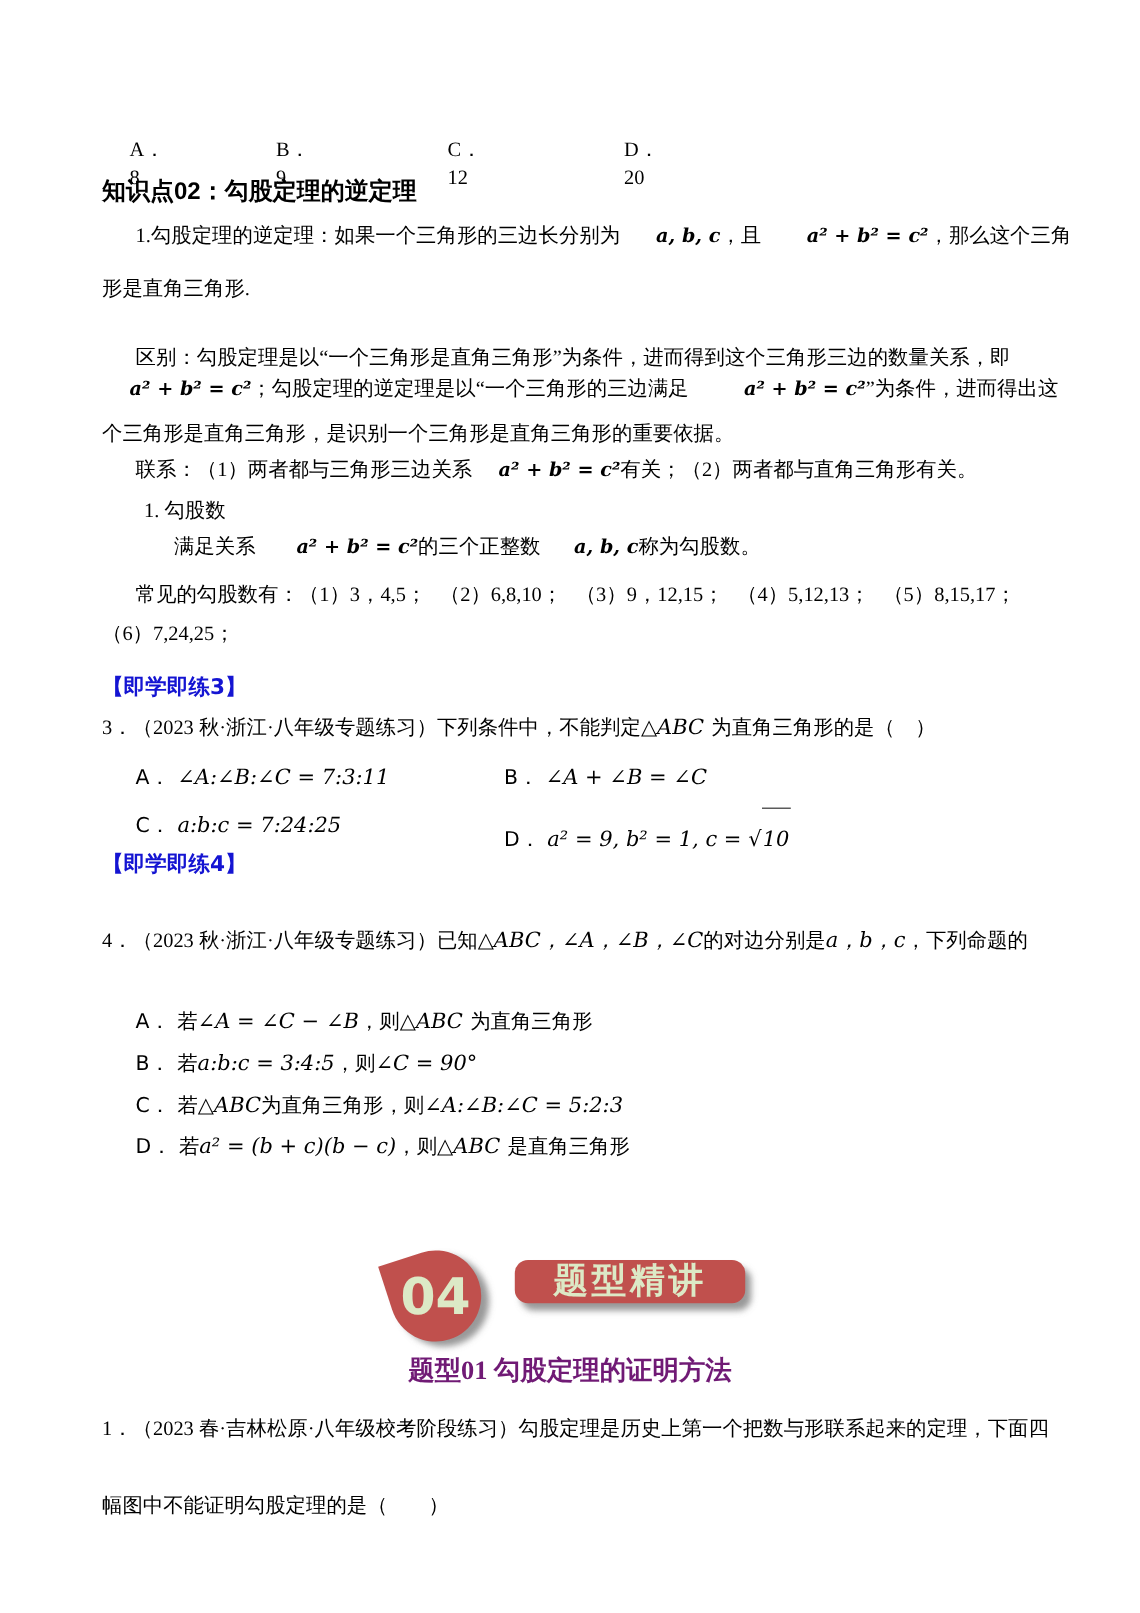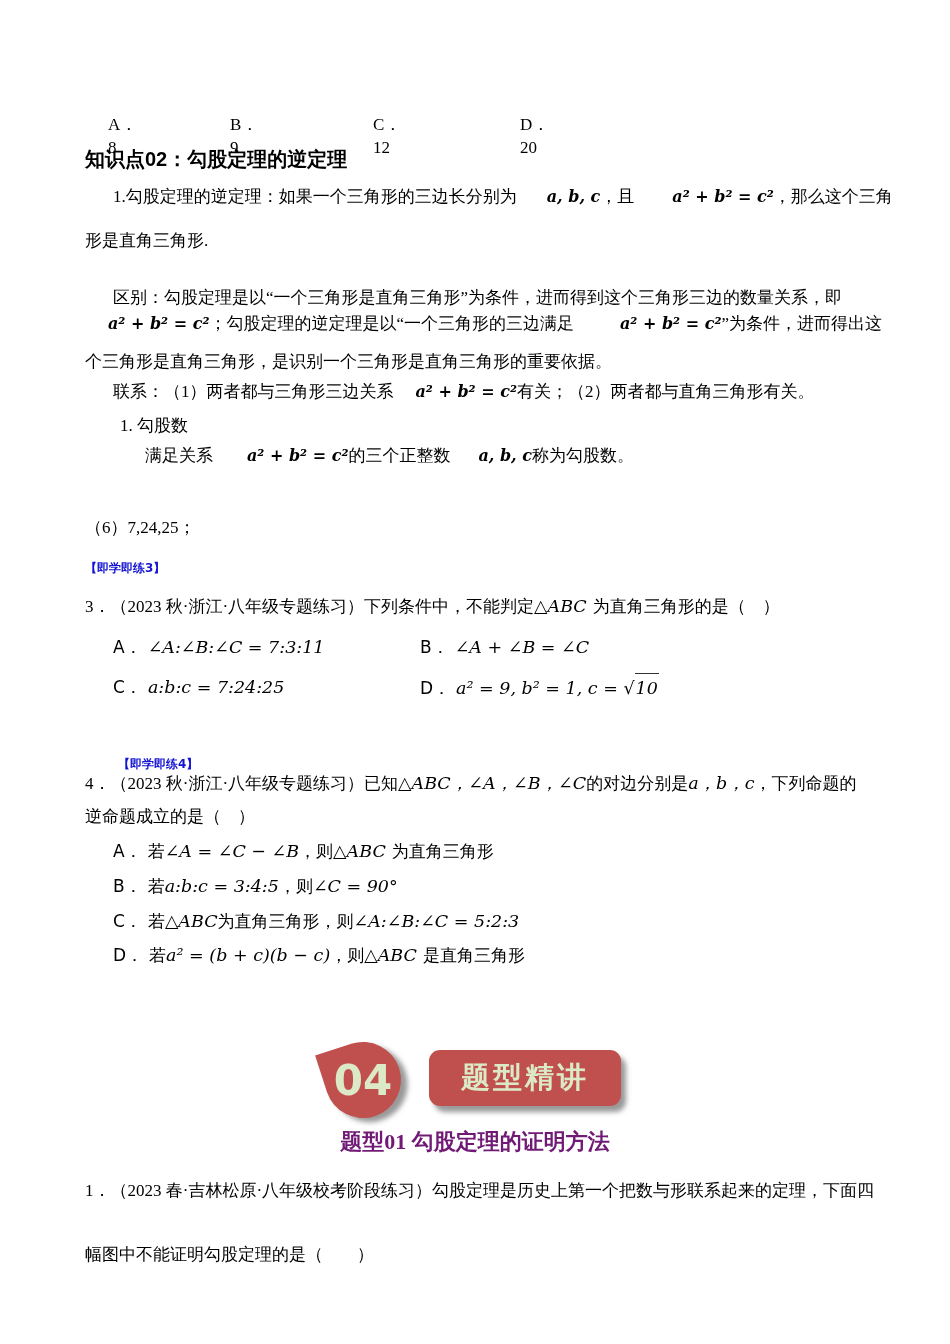--- a/index.html
+++ b/index.html
@@ -12,44 +12,44 @@
     color:#000;
     overflow:hidden;
   }
   .abs { position:absolute; }
   .cn { font-size:17px; line-height:1.35; }
   .line { width:800px; }
   .kp-heading { font-size:20px; font-weight:bold; font-family:Liberation Sans, sans-serif; }
   .math { font-family:"DejaVu Serif","Liberation Serif",serif; font-style:italic; }
   .kp-math { font-weight:bold; font-size:16px; }
   .q-math { font-size:17.5px; }
-  .tag { color:#1414d2; font-weight:bold; font-size:12px; font-family:"DejaVu Sans","Liberation Sans",sans-serif; }
+  .tag { color:#1414d2; font-weight:bold; font-size:18px; font-family:"DejaVu Sans","Liberation Sans",sans-serif; }
   .letter { font-size:17px; font-family:"DejaVu Sans","Liberation Sans",sans-serif; }
   .gap-items { word-spacing:7px; }
-  .radicand { border-top:1.6px solid #333; padding:4px 1px; }
+  .radicand { border-top:1.6px solid #333; padding:16px 1px; }
   .topic-heading {
     left:0; top:1127px; width:950px; text-align:center;
     color:#701a75; font-weight:bold; font-size:22px;
   }
   .badge-drop {
     left:325px; top:1042px; width:76px; height:76px;
     background:#c0504d;
     border-radius:0 50% 50% 50%;
     transform:rotate(-18deg);
     box-shadow:5px 6px 5px rgba(110,110,110,0.7);
   }
   .badge-num {
     width:76px; height:76px; display:flex; align-items:center; justify-content:center;
     transform:rotate(18deg);
     color:#dcead­c6; color:#dce9c6;
     font-family:"DejaVu Sans","Liberation Sans",sans-serif;
     font-weight:800; font-size:42px;
   }
   .badge-rect {
-    left:429px; top:1050px; width:192px; height:56px;
+    left:429px; top:1050px; width:192px; height:36px;
     background:#c0504d; border-radius:11px;
     box-shadow:5px 6px 5px rgba(110,110,110,0.7);
     display:flex; align-items:center; justify-content:center;
   }
   .badge-label {
     color:#dce9c6; font-weight:bold; font-size:29px; letter-spacing:3px;
     font-family:"DejaVu Sans","Liberation Sans",sans-serif;
   }
   .opt-row { display:flex; align-items:baseline; }
   .ml6 { margin-left:6px; }
@@ -86,20 +86,21 @@
   <div class="abs line" style="left:113px; top:381px;">
     <span class="cn">联系：（1）两者都与三角形三边关系</span><span class="math kp-math" style="margin-left:22px;">a² + b² = c²</span><span class="cn">有关；（2）两者都与直角三角形有关。</span>
   </div>
 
   <div class="abs line cn" style="left:120px; top:415px;">1. 勾股数</div>
 
   <div class="abs line" style="left:145px; top:445px;">
     <span class="cn">满足关系</span><span class="math kp-math" style="margin-left:34px;">a² + b² = c²</span><span class="cn">的三个正整数</span><span class="math kp-math" style="margin-left:28px;">a, b, c</span><span class="cn">称为勾股数。</span>
   </div>
 
+  <div class="abs line cn gap-items" style="left:113px; top:485px;">常见的勾股数有：（1）3，4,5； （2）6,8,10； （3）9，12,15； （4）5,12,13； （5）8,15,17；</div>
 
   <div class="abs line cn" style="left:85px; top:517px;">（6）7,24,25；</div>
 
   <div class="abs tag" style="left:85px; top:560px;">【即学即练3】</div>
 
   <div class="abs line" style="left:85px; top:596px;">
     <span class="cn">3．（2023 秋·浙江·八年级专题练习）下列条件中，不能判定</span><span class="math q-math">△ABC</span><span class="cn ml6">为直角三角形的是（　）</span>
   </div>
 
   <div class="abs opt-row" style="left:113px; top:636px;">
@@ -113,26 +114,25 @@
   <div class="abs opt-row" style="left:113px; top:676px;">
     <span class="letter">C．</span>
       <span class="math q-math ml6">a:b:c = 7:24:25</span>
   </div>
   <div class="abs opt-row" style="left:420px; top:673px;">
     <span class="letter">D．</span>
       <span class="math q-math ml6">a² = 9, b² = 1, c = √</span>
       <span class="math q-math radicand">10</span>
   </div>
 
-  <div class="abs tag" style="left:85px; top:756px;margin-left:33px;">【即学即练4】</div>
+  <div class="abs tag" style="left:85px; top:708px;">【即学即练4】</div>
 
   <div class="abs line" style="left:85px; top:771px;">
     <span class="cn">4．（2023 秋·浙江·八年级专题练习）已知</span><span class="math q-math">△ABC，∠A，∠B，∠C</span><span class="cn">的对边分别是</span><span class="math q-math">a，b，c</span><span class="cn">，下列命题的</span>
   </div>
-  <div class="abs line cn" style="left:85px; top:806px;">逆命题成立的是（　）</div>
 
   <div class="abs opt-row" style="left:113px; top:840px;">
     <span class="letter">A．</span>
       <span class="cn ml6">若</span>
       <span class="math q-math">∠A = ∠C − ∠B</span>
       <span class="cn">，则</span>
       <span class="math q-math">△ABC</span>
       <span class="cn ml6">为直角三角形</span>
   </div>
   <div class="abs opt-row" style="left:113px; top:875px;">

